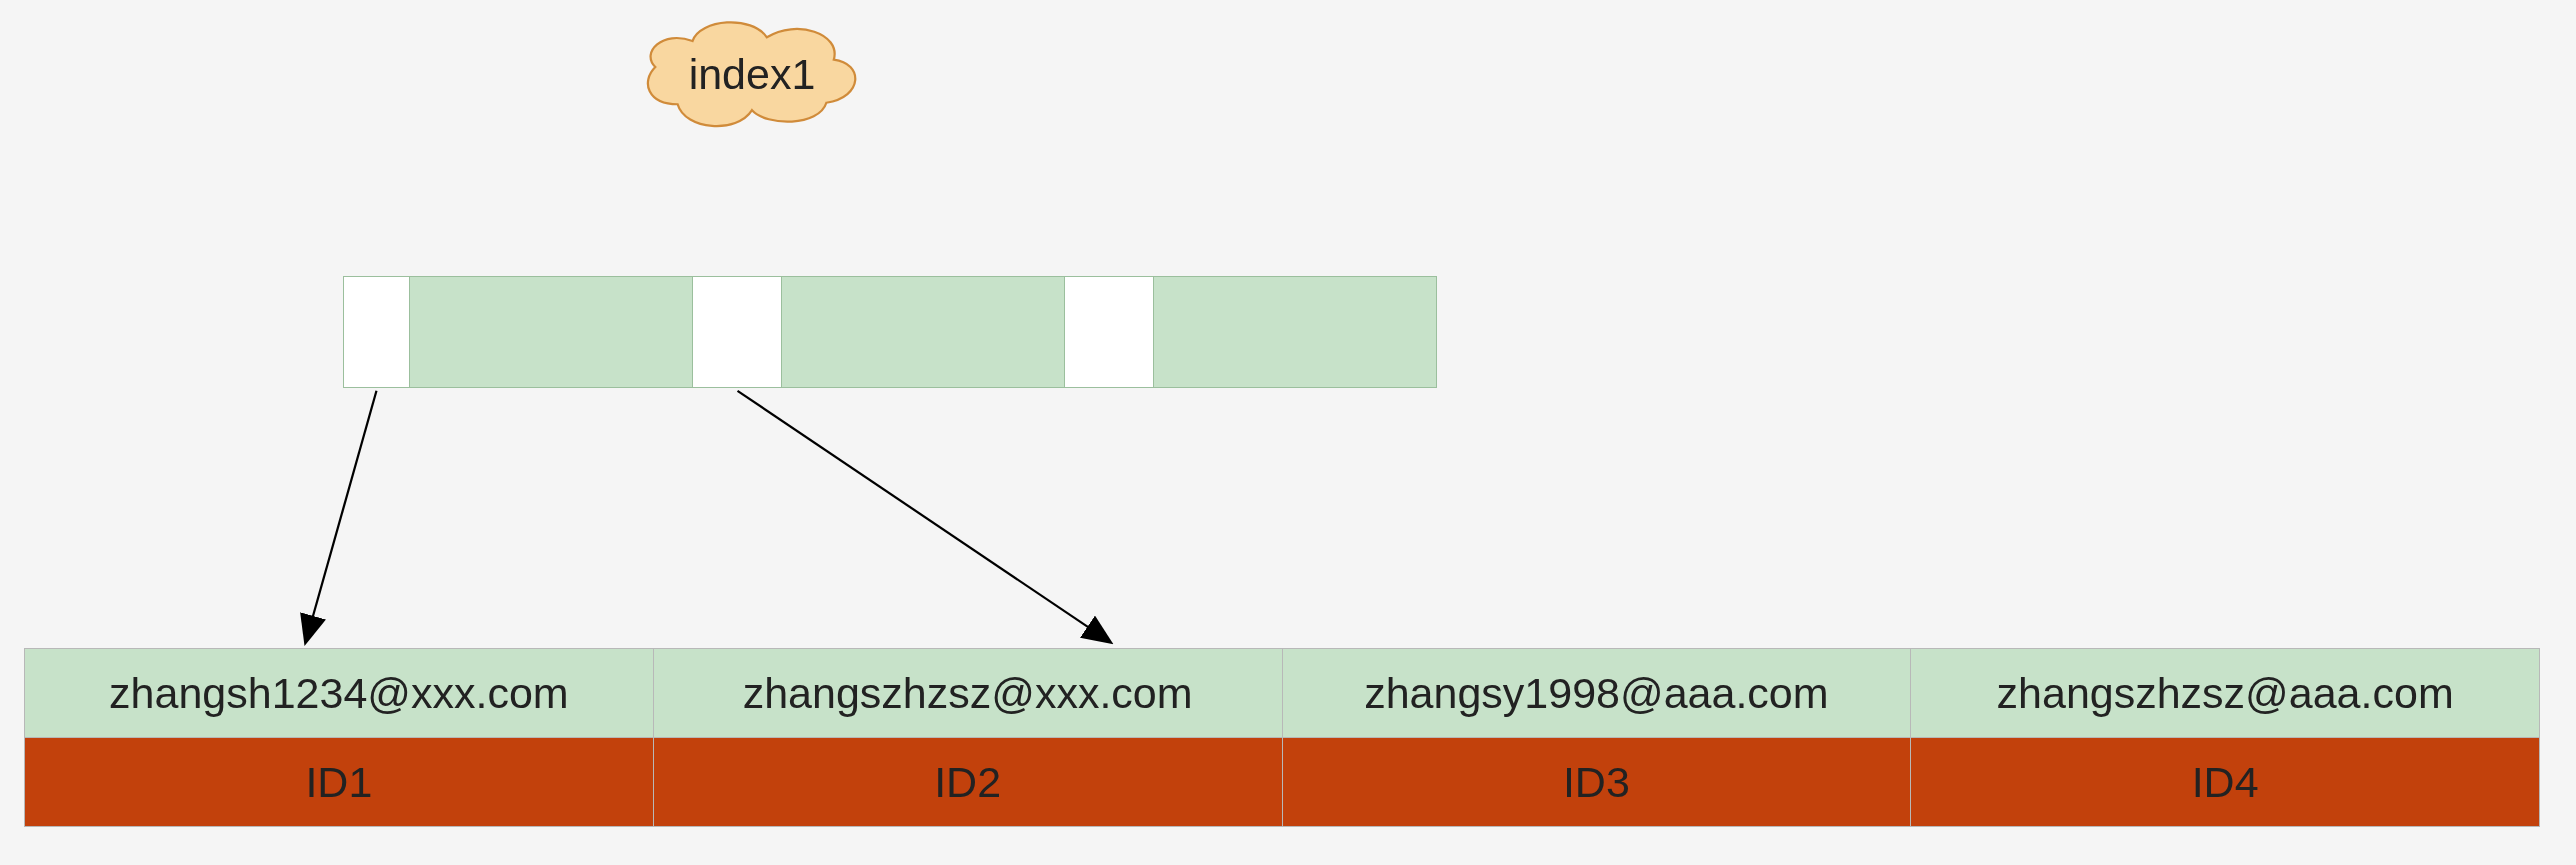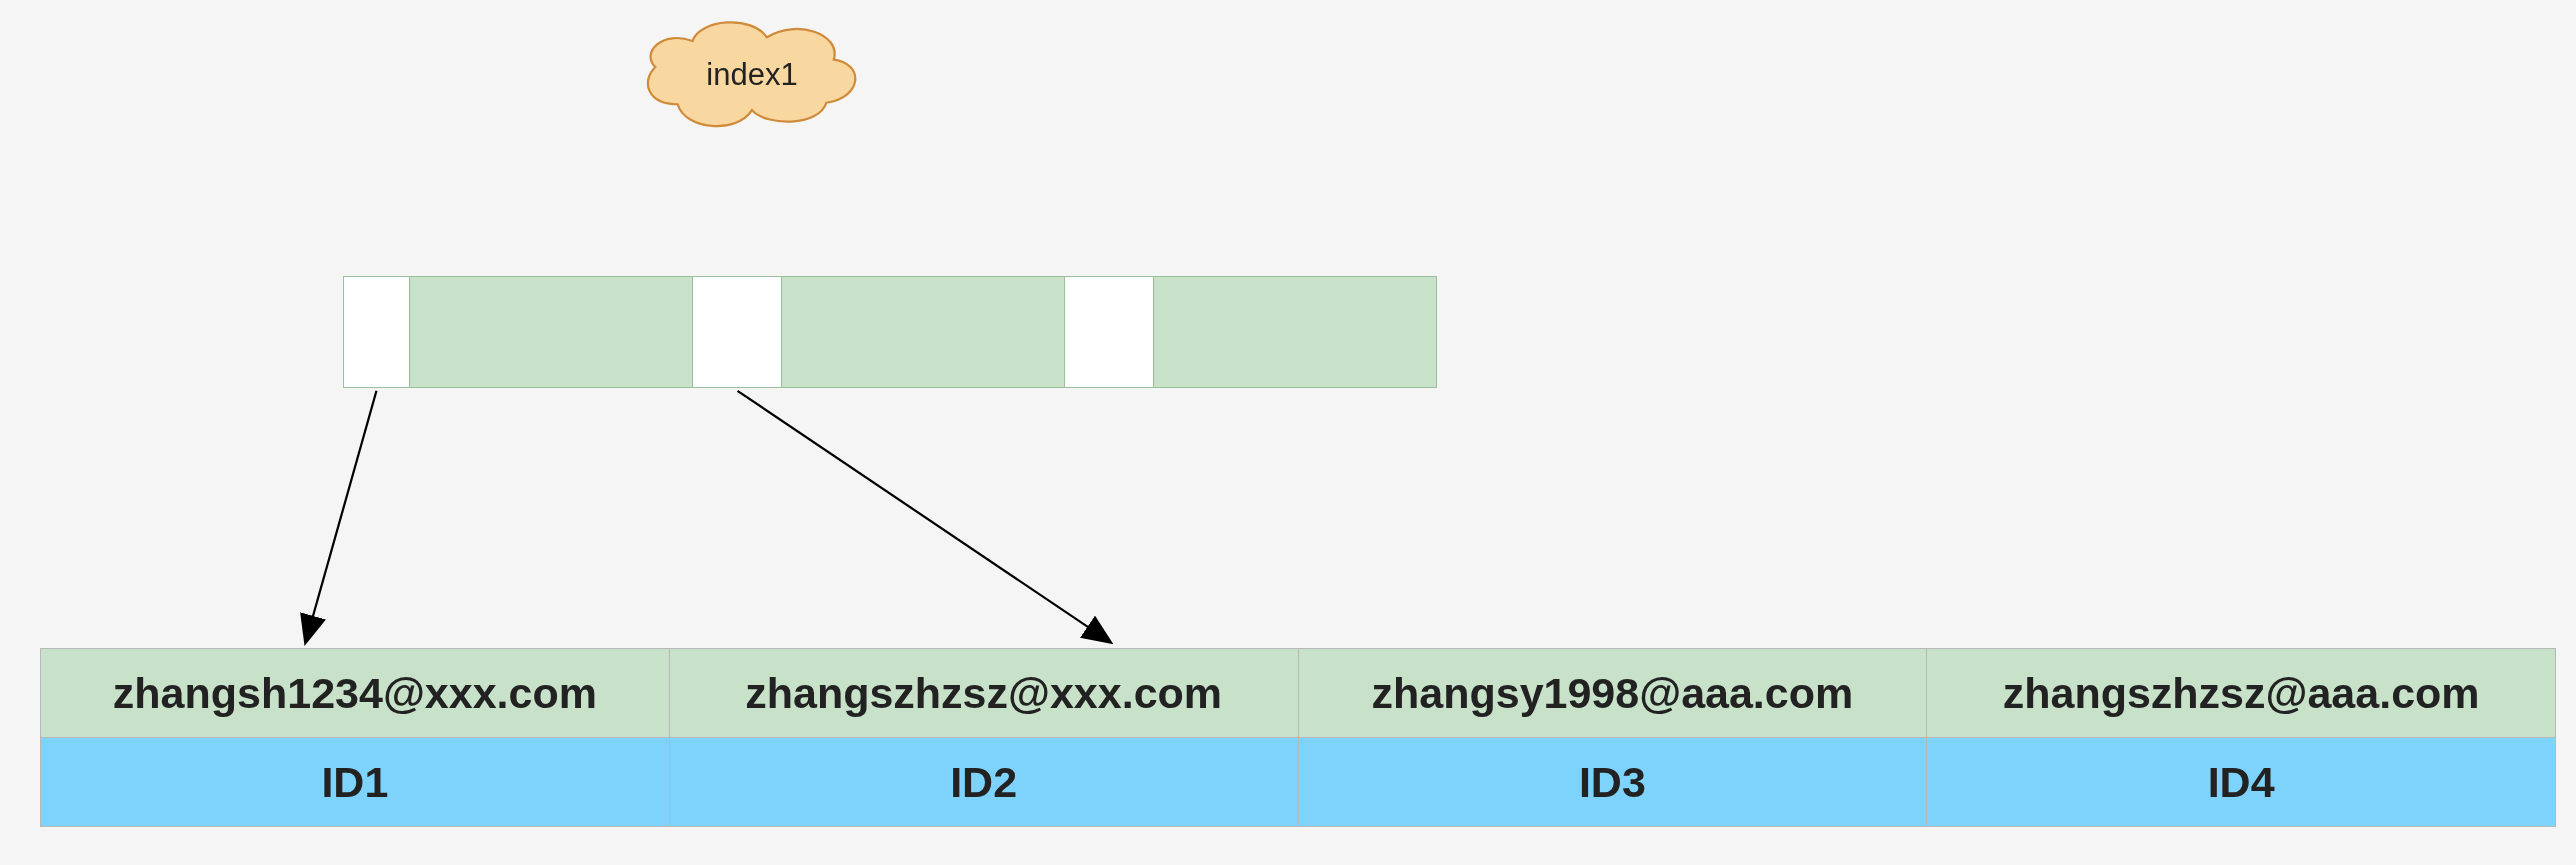--- a/index.html
+++ b/index.html
@@ -21,21 +21,21 @@
     width: 238px;
     height: 119px;
   }
   .cloud-wrap svg { width: 100%; height: 100%; display: block; }
   .cloud-label {
     position: absolute;
     left: 0; top: 0; right: 0; bottom: 0;
     display: flex;
     align-items: center;
     justify-content: center;
-    font-size: 31px;
+    font-size: 43px;
     color: #222;
   }
 
   
   .idx-row {
     position: absolute;
     left: 343px;
     top: 276px;
     height: 112px;
     display: flex;
@@ -52,39 +52,38 @@
   .arrows {
     position: absolute;
     left: 0; top: 0;
     width: 2576px; height: 865px;
     pointer-events: none;
   }
 
   
   .records {
     position: absolute;
-    left: 40px;
+    left: 24px;
     right: 30px;
     top: 648px;
     border-collapse: collapse;
     width: calc(2576px - 60px);
     table-layout: fixed;
-    font-weight: bold;
   }
   .records td {
     border: 1.5px solid #b8b8b8;
     text-align: center;
     vertical-align: middle;
     font-size: 43px;
     color: #222;
     height: 89px;
     box-sizing: border-box;
   }
   .row-email td { background: #c7e2c9; }
-  .row-id    td { background: #7dd3fc; margin-top: 38px; }
+  .row-id    td { background: #c2410c; margin-top: 38px; }
 </style>
 </head>
 <body>
 
 <div class="cloud-wrap">
   <svg viewBox="0 0 320 160">
     <path d="M60,120
              C20,120 10,90 30,70
              C10,50 40,20 80,35
              C90,5 160,0 180,30

